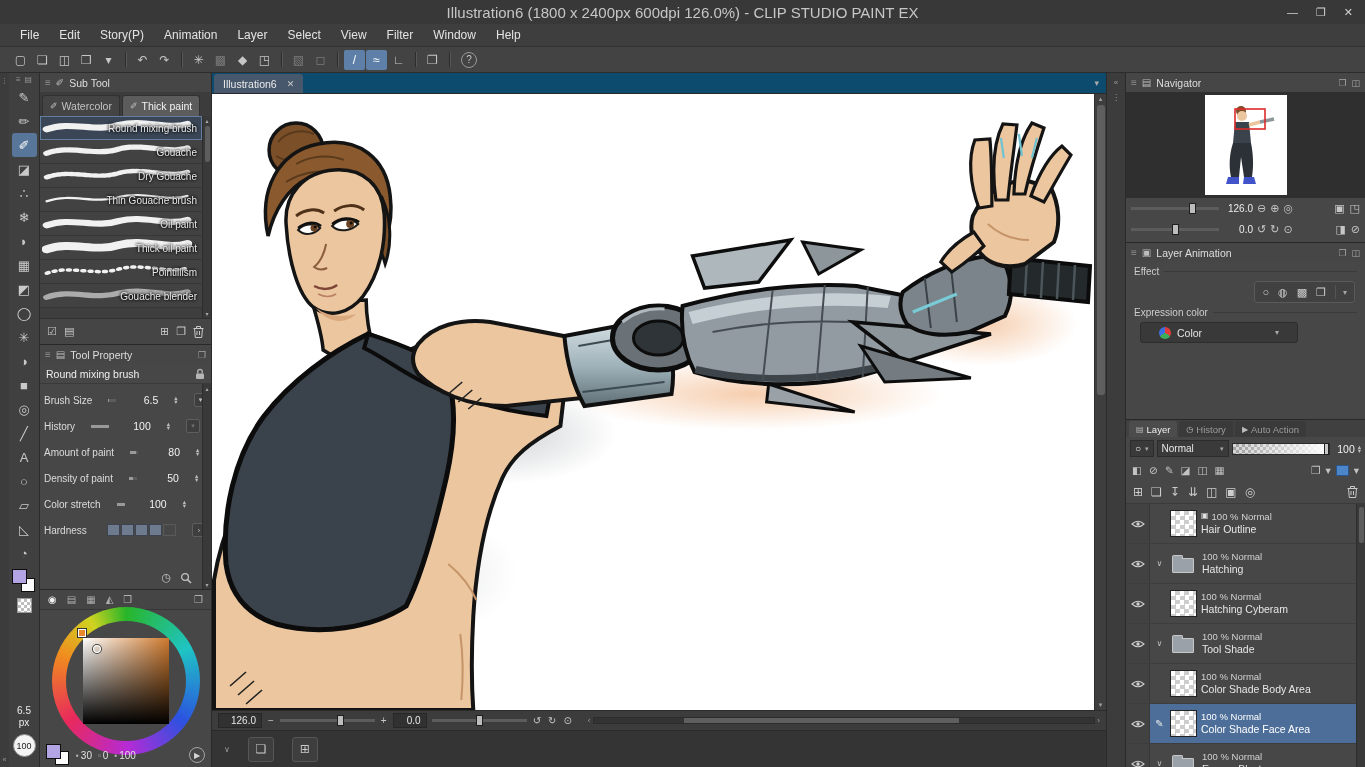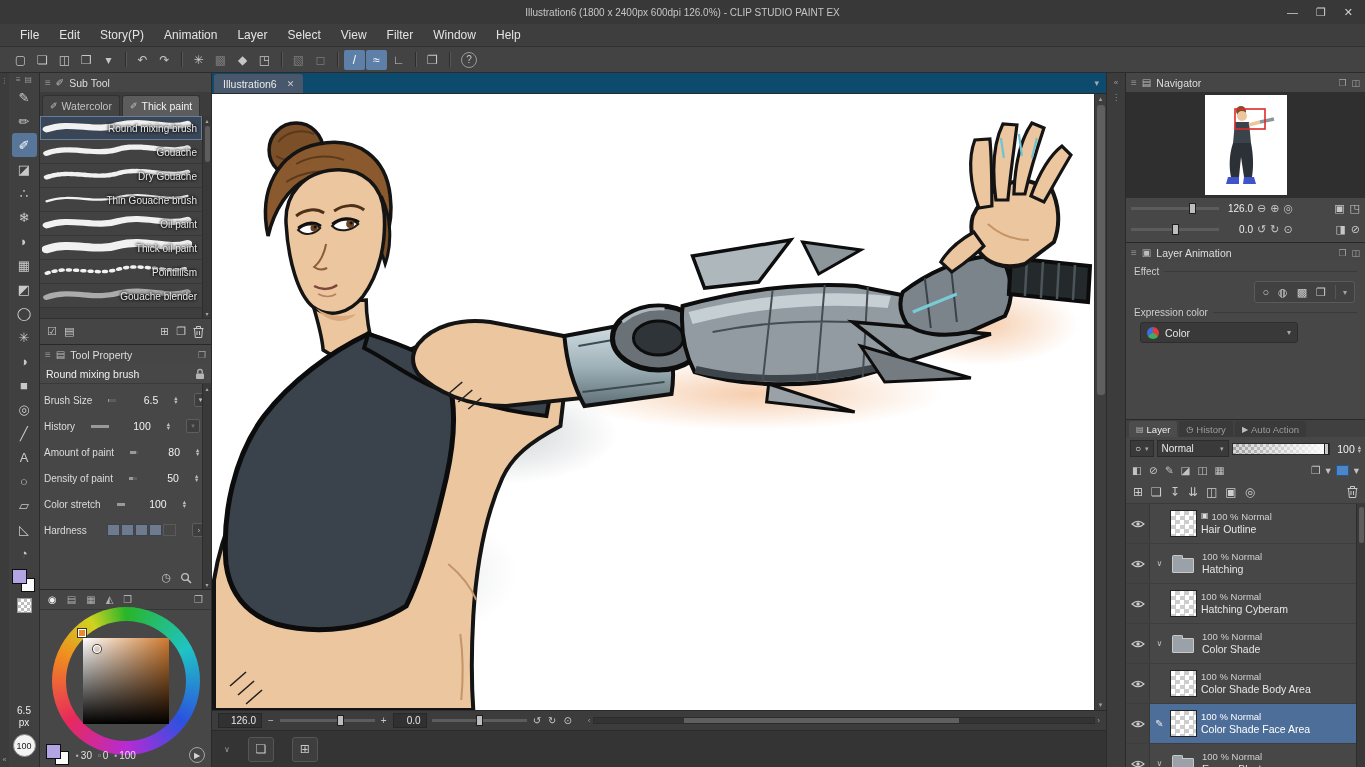--- a/index.html
+++ b/index.html
@@ -1,21 +1,21 @@
 <!DOCTYPE html>
 <html><head>
 <meta charset="utf-8">
 <style>
 *{margin:0;padding:0;box-sizing:border-box}
 html,body{width:1365px;height:767px;overflow:hidden}
 body{font-family:"Liberation Sans","DejaVu Sans",sans-serif;font-size:12px;background:#383838;color:#d0d0d0}
 .app{width:1365px;height:767px;display:flex;flex-direction:column}
 
 .titlebar{height:24px;background:#383838;position:relative;display:flex;align-items:center;justify-content:center;flex:0 0 auto}
-.tb-title{font-size:10px;color:#c6c6c6}
+.tb-title{font-size:15px;color:#c6c6c6}
 .win-controls{position:absolute;right:12px;top:0;height:100%;display:flex;align-items:center;gap:18px}
 .winbtn{font-size:11px;color:#d2d2d2}
 .menubar{height:23px;background:#3e3e3e;display:flex;align-items:center;padding-left:10px;flex:0 0 auto;border-bottom:1px solid #313131}
 .menu-item{padding:3px 10px;font-size:12px;color:#e3e3e3}
 .cmdbar{height:26px;background:#434343;display:flex;align-items:center;padding-left:10px;gap:1px;flex:0 0 auto;border-bottom:1px solid #2c2c2c}
 .cmd{width:21px;height:20px;display:flex;align-items:center;justify-content:center;font-size:12px;color:#c6c6c6;border-radius:2px}
 .cmd.active{background:#5e80a8;color:#fff}
 .cmd.dim{color:#7b7b7b}
 .cmd.help{width:16px;height:16px;border:1px solid #9a9a9a;border-radius:50%;font-size:10px;margin-left:5px}
 .csep{width:1px;height:15px;background:#2d2d2d;margin:0 5px;box-shadow:1px 0 0 #575757}
@@ -137,21 +137,21 @@
 .nval{min-width:30px;text-align:right;color:#ececec}
 .nicon{font-size:11px;color:#c6c6c6}
 .nrow .right{margin-left:auto;display:flex;gap:5px}
 
 .lp-body{padding:4px 8px;display:flex;flex-direction:column;gap:4px}
 .seclabel{display:flex;align-items:center;gap:5px;font-size:10px;color:#cdcdcd}
 .seclabel:after{content:"";flex:1;border-top:1px solid #3a3a3a}
 .effect-row{display:flex;justify-content:flex-end;padding-right:2px}
 .effect-box{height:22px;border:1px solid #5a5a5a;border-radius:3px;background:#414141;display:flex;align-items:center;gap:9px;padding:0 7px;font-size:11px;color:#ccc}
 .effect-box .ecaret{font-size:8px;color:#a5a5a5;border-left:1px solid #555;padding-left:7px;height:14px;display:flex;align-items:center}
-.expr-select{height:21px;width:158px;margin-left:6px;background:#393939;border:1px solid #2d2d2d;border-radius:3px;display:flex;align-items:center;gap:6px;padding:0 6px;font-size:10.5px;color:#e4e4e4}
+.expr-select{height:21px;width:158px;margin-left:6px;background:#393939;border:1px solid #2d2d2d;border-radius:3px;display:flex;align-items:center;gap:6px;padding:0 18px;font-size:10.5px;color:#e4e4e4}
 .tri{width:12px;height:12px;border-radius:50%;background:conic-gradient(#e03c3c 0 120deg,#3cae5c 120deg 240deg,#3c6ee0 240deg 360deg);flex:0 0 auto}
 .expr-select .scaret{margin-left:auto;font-size:8px;color:#a8a8a8}
 
 .ltabs{height:17px;display:flex;align-items:flex-end;background:#404040;padding:0 3px;gap:2px;flex:0 0 auto}
 .ltab{height:16px;display:flex;align-items:center;gap:3px;padding:0 7px;font-size:9.5px;color:#9c9c9c;background:#3a3a3a;border-radius:3px 3px 0 0}
 .ltab.active{background:#4c4c4c;color:#ededed}
 .ltab .picon{font-size:8px}
 .blend-row{height:23px;display:flex;align-items:center;gap:3px;padding:0 4px;flex:0 0 auto}
 .msel{height:17px;background:#3a3a3a;border:1px solid #2c2c2c;display:flex;align-items:center;gap:4px;padding:0 4px;font-size:10px;color:#e8e8e8}
 .msel .scaret{font-size:7px;color:#a8a8a8}
@@ -870,21 +870,21 @@
                     <circle cx="7" cy="4.5" r="1.7"></circle>
                   </svg>
               </div>
               <div class="lbody">
                 <span class="lcaret">∨</span>
                 <span class="lfolder"></span>
                 <div class="ltext">
                   <div class="linfo">
                       <span>100 % Normal</span>
                     </div>
-                  <div class="lname">Color Shade</div>
+                  <div class="lname">Tool Shade</div>
                 </div>
               </div>
             </div>
 
             <div class="lrow">
               <div class="eye-cell">
                 <svg class="eye" viewBox="0 0 14 9">
                     <path d="M1 4.5 Q7 -1 13 4.5 Q7 10 1 4.5 Z"></path>
                     <circle cx="7" cy="4.5" r="1.7"></circle>
                   </svg>

